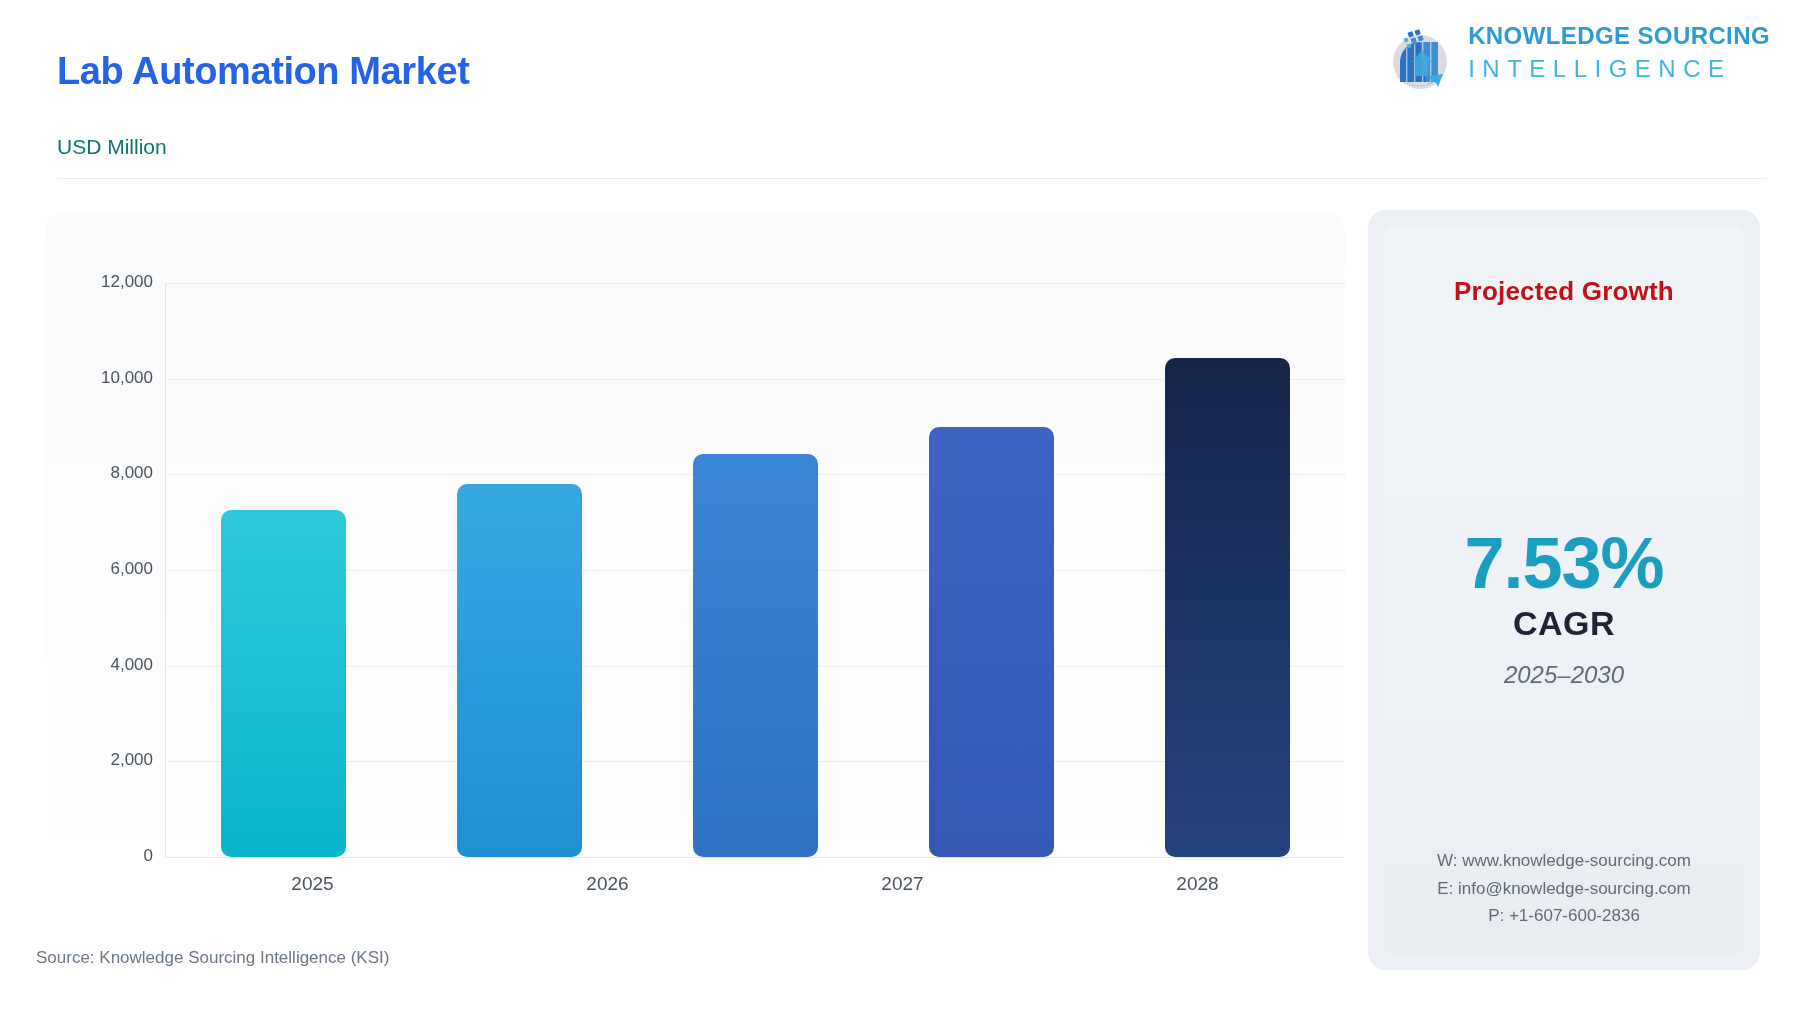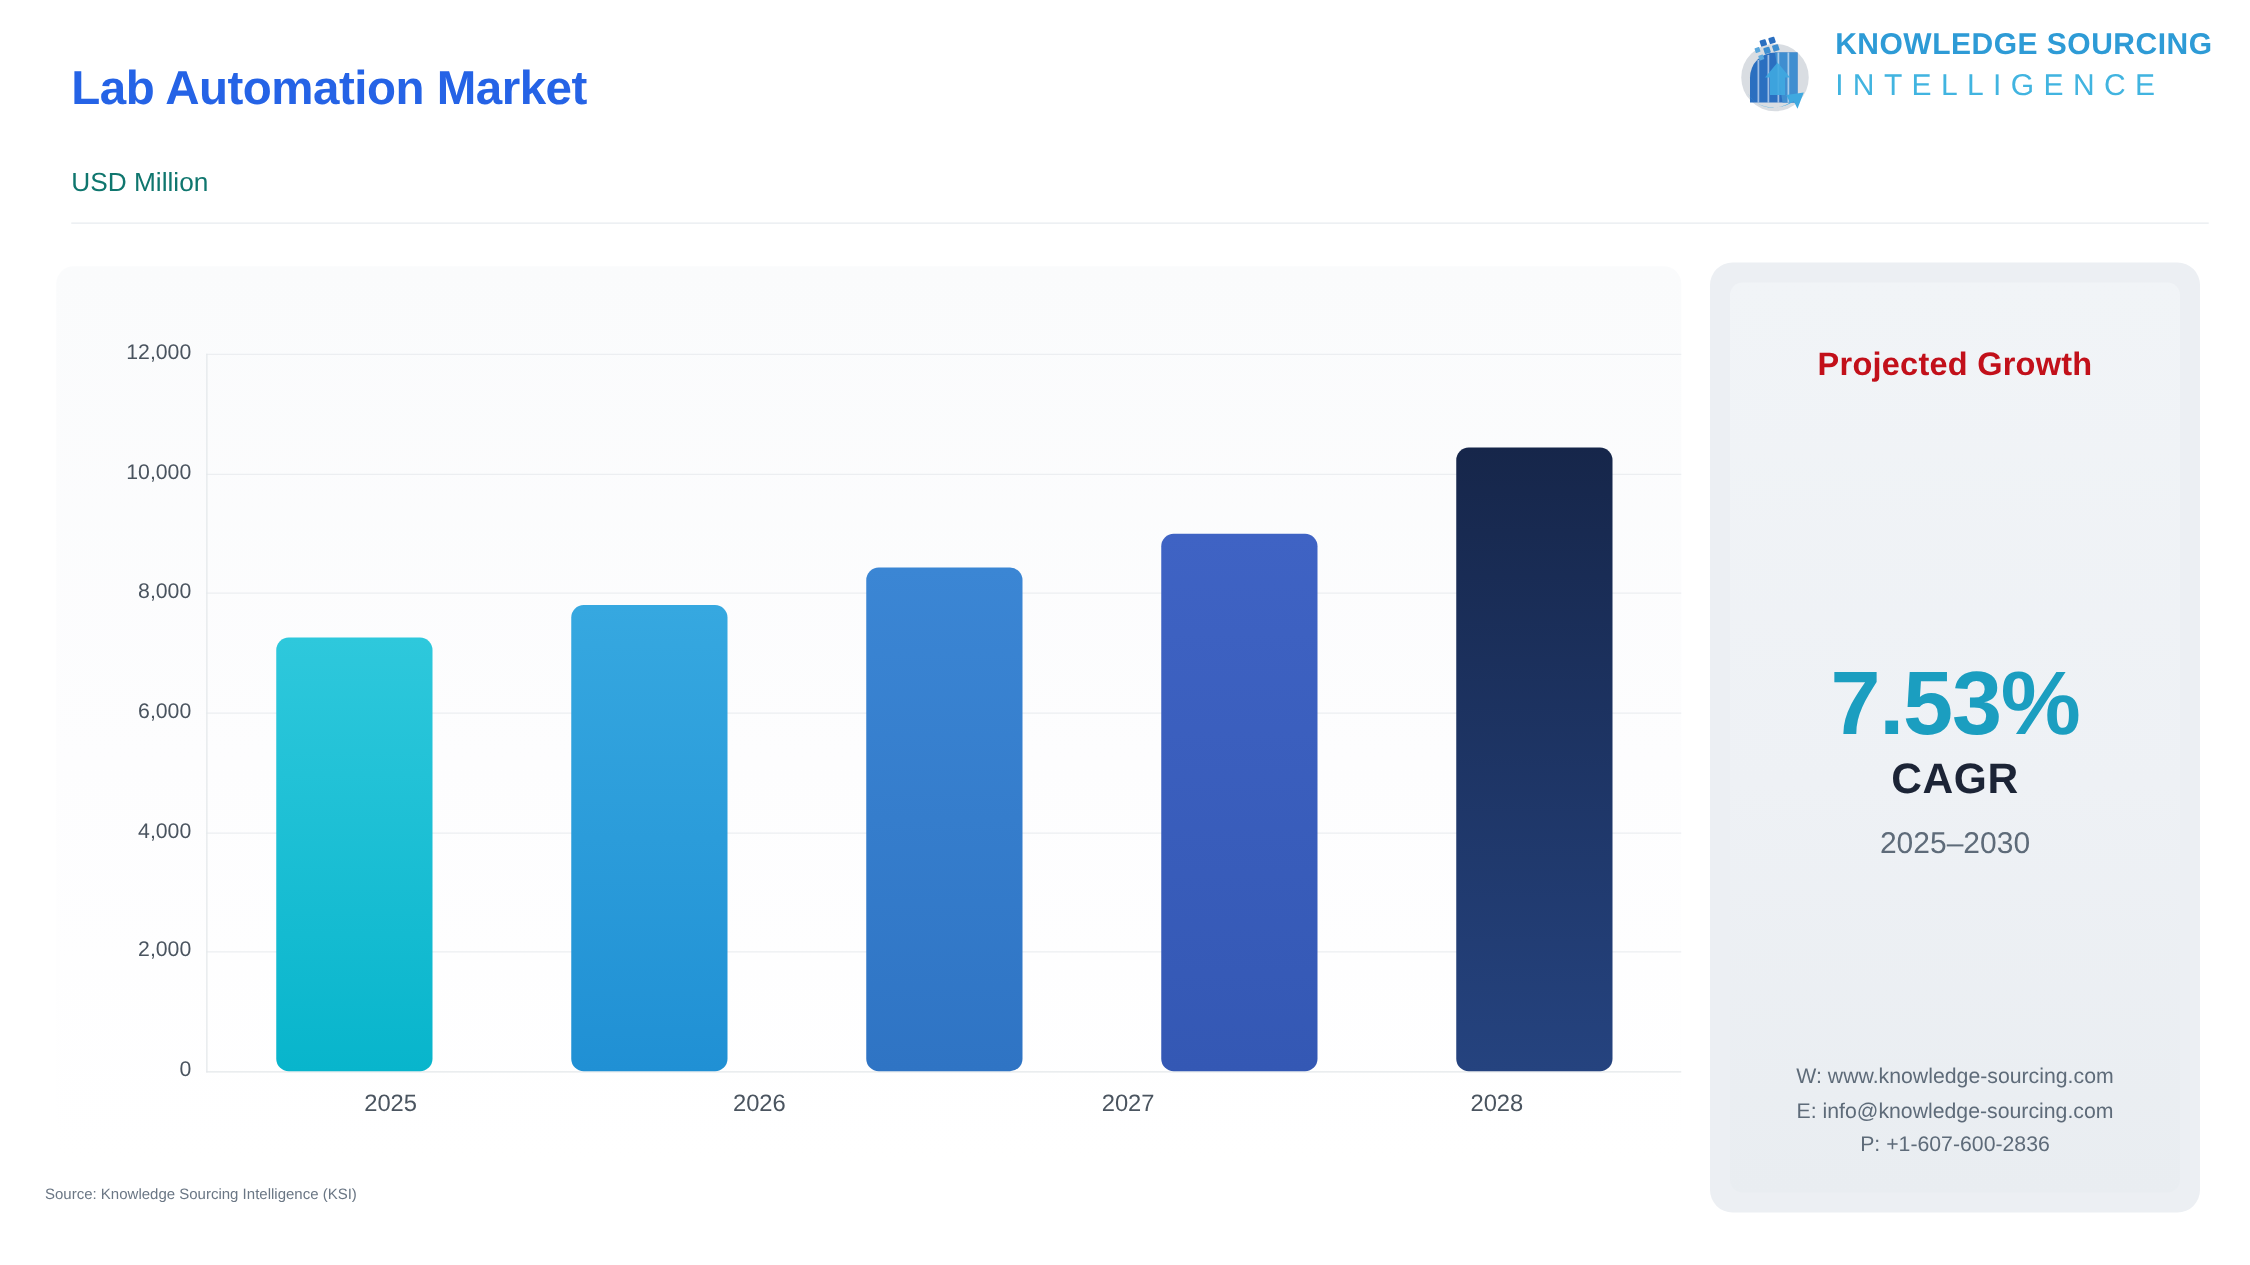--- a/index.html
+++ b/index.html
@@ -68,21 +68,21 @@
   .bar-slot { width:190px; display:flex; flex-direction:column; align-items:center; height:100%; justify-content:flex-end; }
   .bar { width:125px; border-radius:10px; }
   .xlabels {
     position:absolute; left:120px; top:660px; width:1180px; height:40px;
     display:flex; justify-content:space-around;
   }
   .xlabel { width:190px; text-align:center; font-size:19px; color:#4a545f; }
 
   .source {
     position:absolute; left:36px; top:948px;
-    font-size:12px; color:#6b7785;
+    font-size:17px; color:#6b7785;
   }
 
   
   .side-panel {
     position:absolute; left:1368px; top:210px;
     width:392px; height:760px;
     background:#eceff3;
     border-radius:18px;
     padding:16px;
   }
@@ -99,21 +99,21 @@
   }
   .cagr-value {
     margin-top:215px;
     font-size:72px; font-weight:bold; color:#1b9ec0; letter-spacing:-1px;
   }
   .cagr-label {
     font-size:34px; font-weight:bold; color:#1c2436; letter-spacing:0.5px;
   }
   .cagr-period {
     margin-top:18px;
-    font-size:24px; color:#5e6b79;
+    font-size:24px; color:#5e6b79;font-style:italic;
   }
   .contact {
     position:absolute; left:0; bottom:24px; width:100%;
     text-align:center; font-size:17px; color:#5e6b79; line-height:1.62;
   }
   .contact div { white-space:nowrap; }
 </style>
 </head>
 <body>
 

